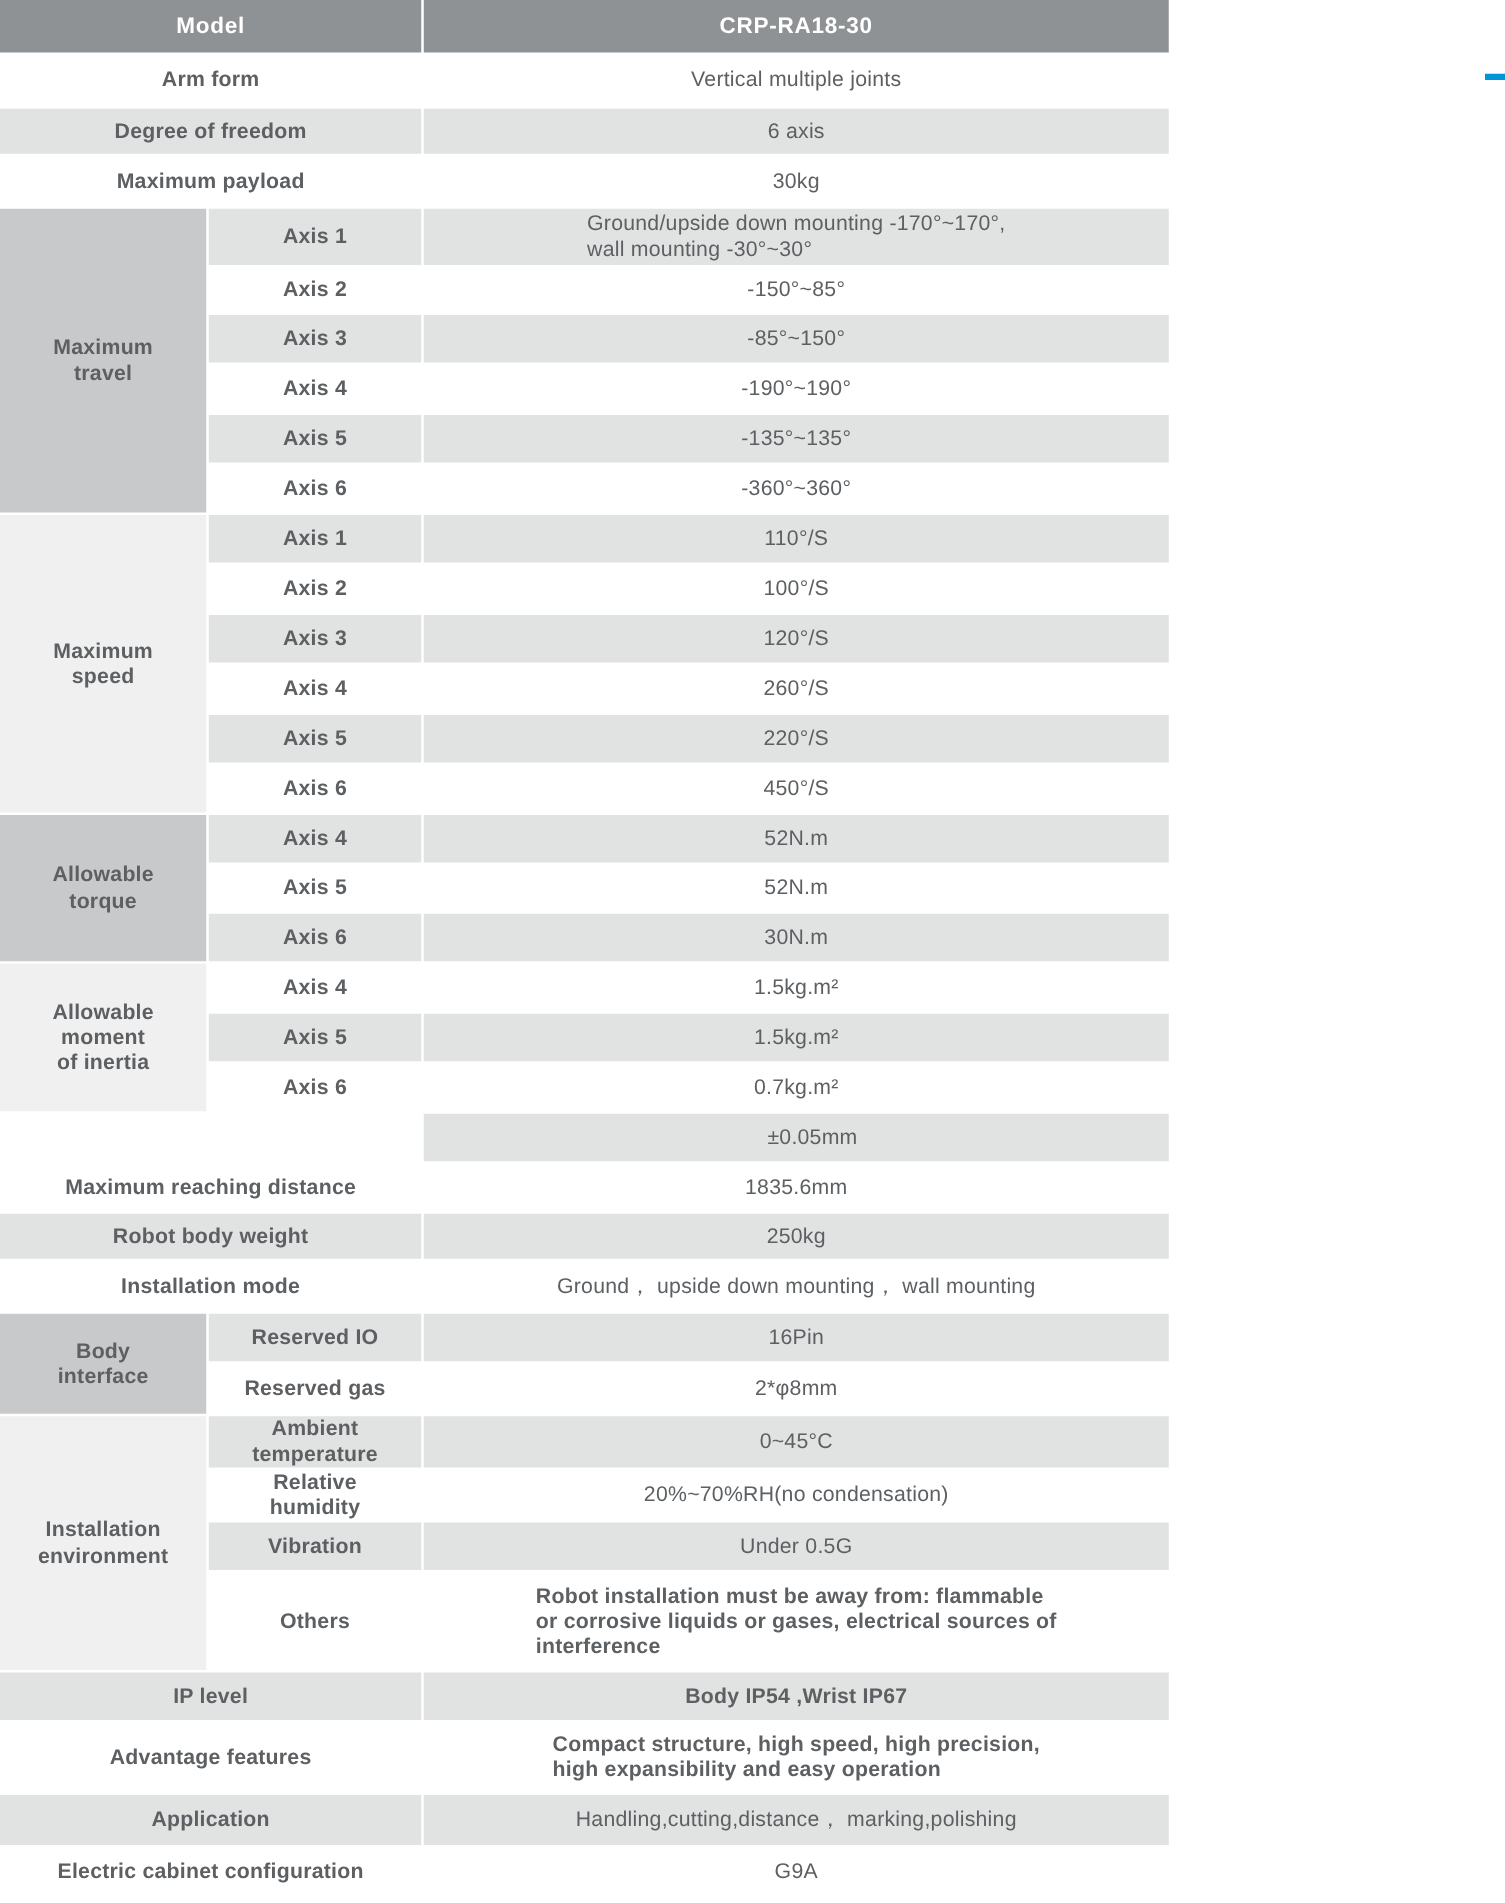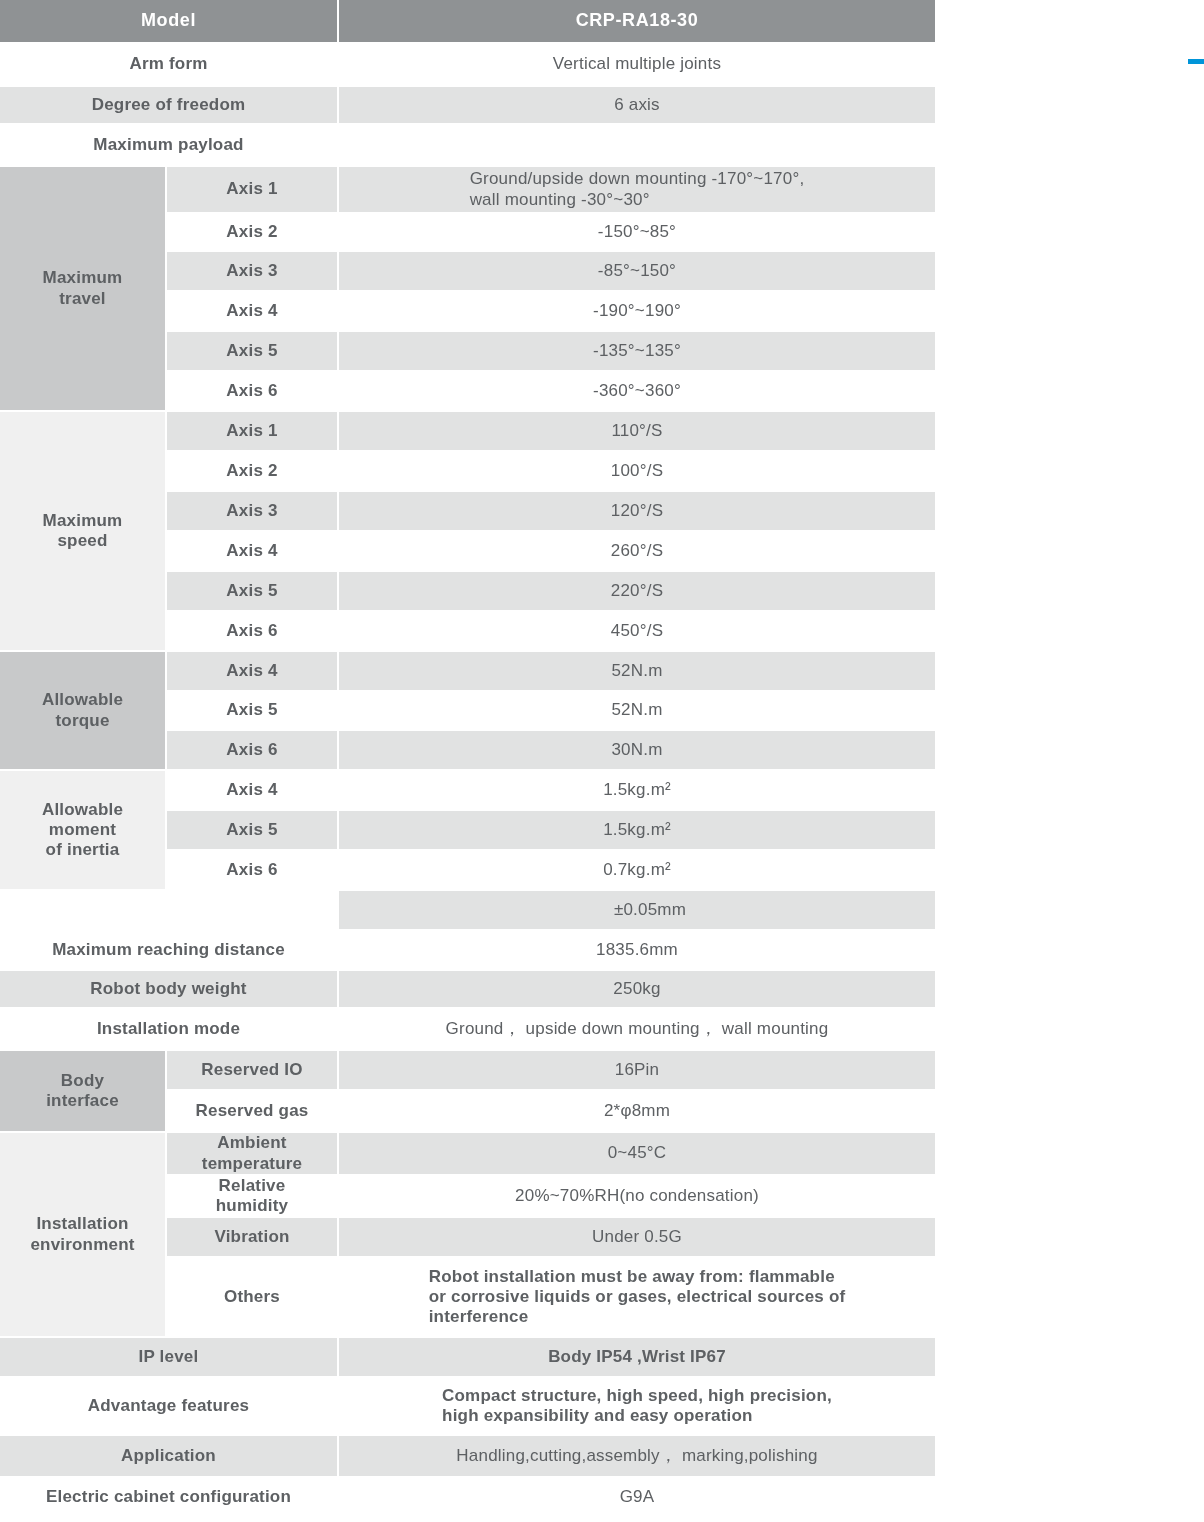--- a/index.html
+++ b/index.html
@@ -55,20 +55,23 @@
       </div>
       <div class="c white lbl" style="grid-area: 2 / 1 / auto / 3;"><span class="vt">Arm form</span></div>
       <div class="c gray lbl" style="grid-area: 3 / 1 / auto / 3;"><span class="vt">Degree of freedom</span></div>
       <div class="c white" style="grid-area: 2 / 3;">
         <span class="vt">Vertical multiple joints</span>
       </div>
       <div class="c gray" style="grid-area: 3 / 3;">
         <span class="vt">6 axis</span>
       </div>
       <div class="c white lbl" style="grid-area: 4 / 1 / auto / 3;"><span class="vt">Maximum payload</span></div>
+      <div class="c white" style="grid-area: 4 / 3;">
+        <span class="vt">30kg</span>
+      </div>
       <div class="c gdark lbl" style="grid-area: 5 / 1 / span 6;"><span class="vt">Maximum
 travel</span></div>
       <div class="c gray lbl" style="grid-area: 5 / 2;"><span class="vt">Axis 1</span></div>
       <div class="c gray left" style="grid-area: 5 / 3;">
         <span class="vt">Ground/upside down mounting -170°~170°,
 wall mounting -30°~30°</span>
       </div>
       <div class="c white lbl" style="grid-area: 6 / 2;"><span class="vt">Axis 2</span></div>
       <div class="c white" style="grid-area: 6 / 3;">
         <span class="vt">-150°~85°</span>
@@ -195,21 +198,21 @@
       <div class="c gray strong" style="grid-area: 33 / 3;">
         <span class="vt">Body IP54 ,Wrist IP67</span>
       </div>
       <div class="c white lbl" style="grid-area: 34 / 1 / auto / 3;"><span class="vt">Advantage features</span></div>
       <div class="c white left strong" style="grid-area: 34 / 3;">
         <span class="vt">Compact structure, high speed, high precision,
 high expansibility and easy operation</span>
       </div>
       <div class="c gray lbl" style="grid-area: 35 / 1 / auto / 3;"><span class="vt">Application</span></div>
       <div class="c gray" style="grid-area: 35 / 3;">
-        <span class="vt">Handling,cutting,assembly， marking,polishing</span>
+        <span class="vt">Handling,cutting,distance， marking,polishing</span>
       </div>
       <div class="c white lbl" style="grid-area: 36 / 1 / auto / 3;"><span class="vt">Electric cabinet configuration</span></div>
       <div class="c white" style="grid-area: 36 / 3;">
         <span class="vt">G9A</span>
       </div>
     </div>
   <div id="accent-dash" style="background: rgb(0, 149, 217);"></div>
 </div>
 
 </body></html>

